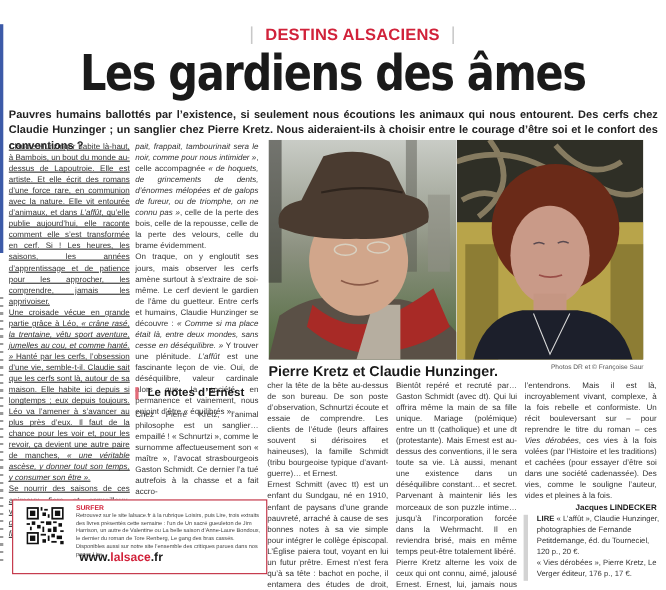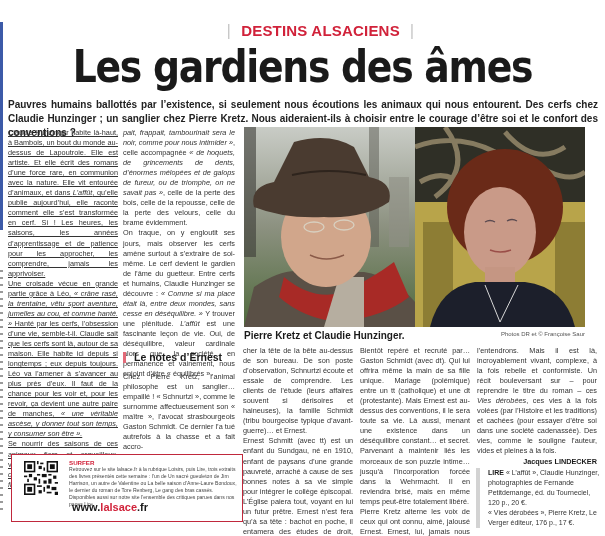--- a/index.html
+++ b/index.html
@@ -30,21 +30,21 @@
   .c3 { left: 243px; top: 346px; width: 110px; }
   .c4 { left: 360px; top: 346px; width: 110px; }
   .c5 { left: 477px; top: 346px; width: 120px; }
 
   .subhead { position: absolute; left: 123px; top: 352px; width: 112px; font-size: 10.5px; font-weight: bold;
     color: #1a1a1a; padding-left: 8px; border-left: 3px solid #e26a78; line-height: 11px; }
 
   .photo { position: absolute; top: 127px; height: 200px; overflow: hidden; }
   .photo.p1 { left: 244px; width: 171px; }
   .photo.p2 { left: 415px; width: 170px; }
-  .caption { position: absolute; left: 244px; top: 330px; font-size: 10px; font-weight: bold; color: #1a1a1a; }
+  .caption { position: absolute; left: 244px; top: 330px; font-size: 13px; font-weight: bold; color: #1a1a1a; }
   .credit { position: absolute; right: 20px; top: 331px; font-size: 6px; color: #555; }
 
   .surfer { position: absolute; left: 11px; top: 454px; width: 232px; height: 68px;
     border: 1.5px solid #c0283c; background: #fff; }
   .qr { position: absolute; left: 12px; top: 6px; width: 34px; height: 34px; }
   .surfer-title { position: absolute; left: 57px; top: 4px; font-size: 6.2px; font-weight: bold; color: #d1223a; }
   .surfer-text { position: absolute; left: 57px; top: 11px; width: 170px; font-size: 5.1px; line-height: 6.9px; color: #444; }
   .surfer-url { position: absolute; left: 60px; top: 46px; font-size: 11px; font-weight: bold; color: #1a1a1a; text-align: right; }
   .surfer-url .brand { color: #d1223a; }
 
@@ -66,21 +66,21 @@
 
 <p class="lead">Pauvres humains ballottés par l’existence, si seulement nous écoutions les animaux qui nous entourent. Des cerfs chez Claudie Hunzinger ; un sanglier chez Pierre Kretz. Nous aideraient-ils à choisir entre le courage d’être soi et le confort des conventions ?</p>
 
 <div class="col c1">
   <p><span>Claudie Hunzinger habite là-haut, à Bambois, un bout du monde au-dessus de Lapoutroie. Elle est artiste. Et elle écrit des romans d’une force rare, en communion avec la nature. Elle vit entourée d’animaux, et dans </span><em>L’affût</em><span>, qu’elle publie aujourd’hui, elle raconte comment elle s’est transformée en cerf. Si ! Les heures, les saisons, les années d’apprentissage et de patience pour les approcher, les comprendre, jamais les apprivoiser.</span></p>
   <p><span>Une croisade vécue en grande partie grâce à Léo, </span><em>« crâne rasé, la trentaine, vêtu sport aventure, jumelles au cou, et comme hanté. »</em><span> Hanté par les cerfs, l’obsession d’une vie, semble-t-il. Claudie sait que les cerfs sont là, autour de sa maison. Elle habite ici depuis si longtemps ; eux depuis toujours. Léo va l’amener à s’avancer au plus près d’eux. Il faut de la chance pour les voir et, pour les revoir, ça devient une autre paire de manches, </span><em>« une véritable ascèse, y donner tout son temps, y consumer son être ».</em></p>
   <p><span>Se nourrir des saisons de ces animaux fiers et orgueilleux, visibles et invisibles, des </span><em>« figures de légende »</em><span>. La saison où </span><em>« ça frap-</em></p>
 </div>
 
 <div class="col c2">
-  <p><em>pait, frappait, tambourinait sera le noir, comme pour nous intimider »</em><span>, celle accompagnée </span><em>« de hoquets, de grincements de dents, d’énormes mélopées et de galops de fureur, ou de triomphe, on ne savait pas »</em><span>, celle de la perte des bois, celle de la repousse, celle de la perte des velours, celle du brame évidemment.</span></p>
+  <p><em>pait, frappait, tambourinait sera le noir, comme pour nous intimider »</em><span>, celle accompagnée </span><em>« de hoquets, de grincements de dents, d’énormes mélopées et de galops de fureur, ou de triomphe, on ne connu pas »</em><span>, celle de la perte des bois, celle de la repousse, celle de la perte des velours, celle du brame évidemment.</span></p>
   <p><span>On traque, on y engloutit ses jours, mais observer les cerfs amène surtout à s’extraire de soi-même. Le cerf devient le gardien de l’âme du guetteur. Entre cerfs et humains, Claudie Hunzinger se découvre : </span><em>« Comme si ma place était là, entre deux mondes, sans cesse en déséquilibre. »</em><span> Y trouver une plénitude. </span><em>L’affût</em><span> est une fascinante leçon de vie. Oui, de déséquilibre, valeur cardinale alors que la société, en permanence et vainement, nous enjoint d’être « équilibrés ».</span></p>
 </div>
 
 <div class="subhead">Le notes d’Ernest</div>
 
 <div class="col c2" style="top:372px;">
   <p>Chez Pierre Kretz, l’animal philosophe est un sanglier… empaillé ! « Schnurtzi », comme le surnomme affectueusement son « maître », l’avocat strasbourgeois Gaston Schmidt. Ce dernier l’a tué autrefois à la chasse et a fait accro-</p>
 </div>
 
 <div class="photo p1">

